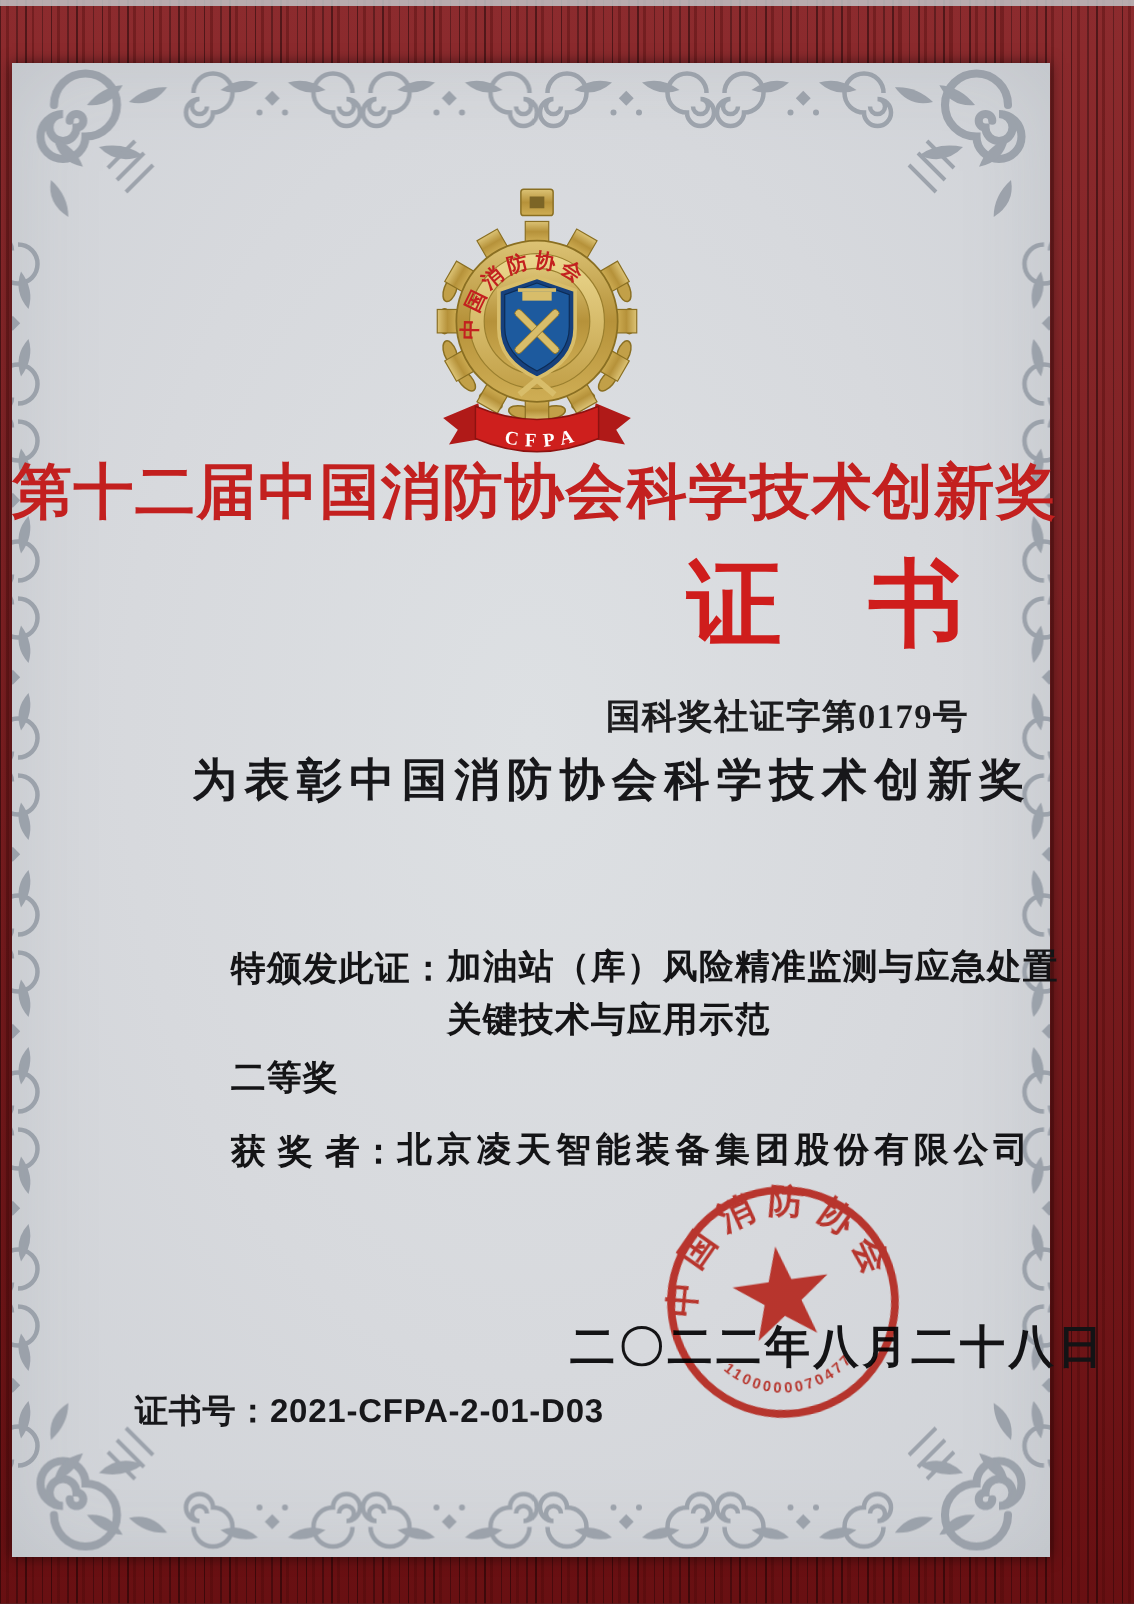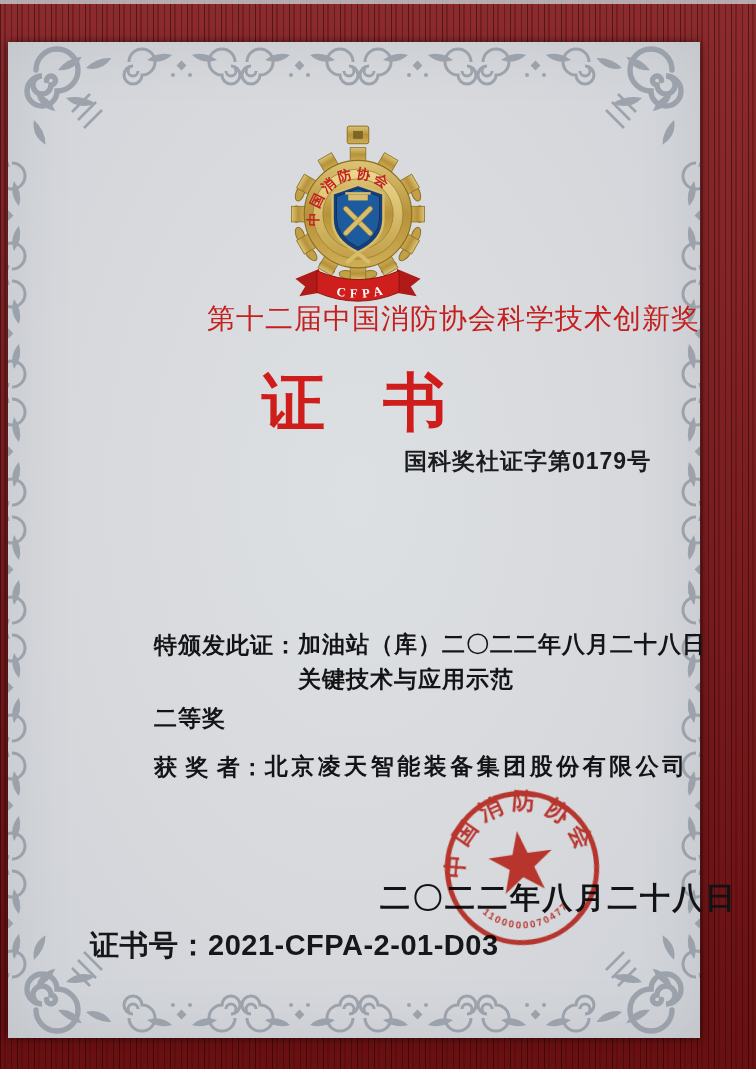--- a/index.html
+++ b/index.html
@@ -17,30 +17,30 @@
   }
   .stage::before{content:"";position:absolute;left:0;top:0;width:100%;height:4px;background:#bfc2c4;opacity:.85;}
   .paper{
     position:absolute;left:8px;top:42px;width:692px;height:996px;
     background:radial-gradient(ellipse at 50% 45%, #dde0e3 0%, #d7d9dd 55%, #cfd2d7 100%);
     box-shadow:0 0 9px rgba(0,0,0,.55), inset 0 0 60px rgba(120,125,135,.18);
   }
   .ornate{position:absolute;left:0;top:0;width:692px;height:996px;}
   .emblem{position:absolute;left:262px;top:82px;width:176px;height:191px;}
   .award-title{
-    position:absolute;left:0;top:258px;width:100%;text-align:right;
-    font-size:28px;font-weight:400;color:#c3201f;letter-spacing:1px;white-space:nowrap;
+    position:absolute;left:0;top:258px;width:100%;text-align:center;
+    font-size:40px;font-weight:700;color:#c3201f;letter-spacing:1px;white-space:nowrap;
   }
   .doc-type{
-    position:absolute;left:0;top:318px;width:100%;text-align:center;
+    position:absolute;left:0;top:318px;width:100%;text-align:right;
     font-size:63px;font-weight:700;color:#cf1d1c;letter-spacing:58px;text-indent:58px;white-space:nowrap;
   }
   .doc-number{
-    position:absolute;left:396px;top:404px;
-    font-family:Liberation Sans, sans-serif;
+    position:absolute;left:396px;top:420px;
+    font-family:Liberation Serif, serif;
     font-size:23px;font-weight:700;color:#1c1c1e;letter-spacing:1px;white-space:nowrap;
   }
   .body-par{
     position:absolute;left:64px;top:446px;width:576px;
     font-size:30px;font-weight:600;color:#17171a;letter-spacing:5px;line-height:66px;
   }
   .body-par .l1{text-indent:56px;white-space:nowrap;}
   .body-par .l2{white-space:nowrap;}
   .field{
     position:absolute;left:146px;display:flex;align-items:flex-start;
@@ -58,21 +58,21 @@
     position:absolute;left:430px;top:742px;width:168px;height:168px;
     mix-blend-mode:multiply;opacity:.9;transform:rotate(-8deg);z-index:4;
   }
   .issue-date{
     position:absolute;left:372px;top:836px;z-index:3;
     font-size:30px;font-weight:700;color:#131315;letter-spacing:2.5px;white-space:nowrap;
   }
   .cert-no{
     position:absolute;left:82px;top:884px;
     font-family:"Liberation Sans","DejaVu Sans",sans-serif;
-    font-size:29px;font-weight:700;color:#17171a;letter-spacing:.5px;white-space:nowrap;
+    font-size:22px;font-weight:700;color:#17171a;letter-spacing:.5px;white-space:nowrap;
   }
 </style>
 </head>
 <body>
 
 <div class="stage">
   <div class="paper">
 
     <svg class="ornate" viewBox="0 0 692 996" aria-hidden="true">
       <defs>
@@ -207,26 +207,27 @@
           <textPath href="#cfpaP" startOffset="14">CFPA</textPath>
         </text>
       </g>
     </svg>
 
     <div class="award-title">第十二届中国消防协会科学技术创新奖</div>
     <div class="doc-type">证书</div>
     <div class="doc-number">国科奖社证字第0179号</div>
 
     <div class="body-par">
+      <div class="l1">为表彰中国消防协会科学技术创新奖</div>
     </div>
 
     <div class="field field-project">
       <span class="flabel">特颁发此证：</span>
       <span class="fval">
-        <span>加油站（库）二〇二二年八月二十八日</span>
+        <span>加油站（库）风险精准监测与应急处置</span>
         <span>关键技术与应用示范</span>
       </span>
     </div>
 
     <div class="field field-grade">
       <span class="fval">
           <span>二等奖</span>
         </span>
     </div>
 

